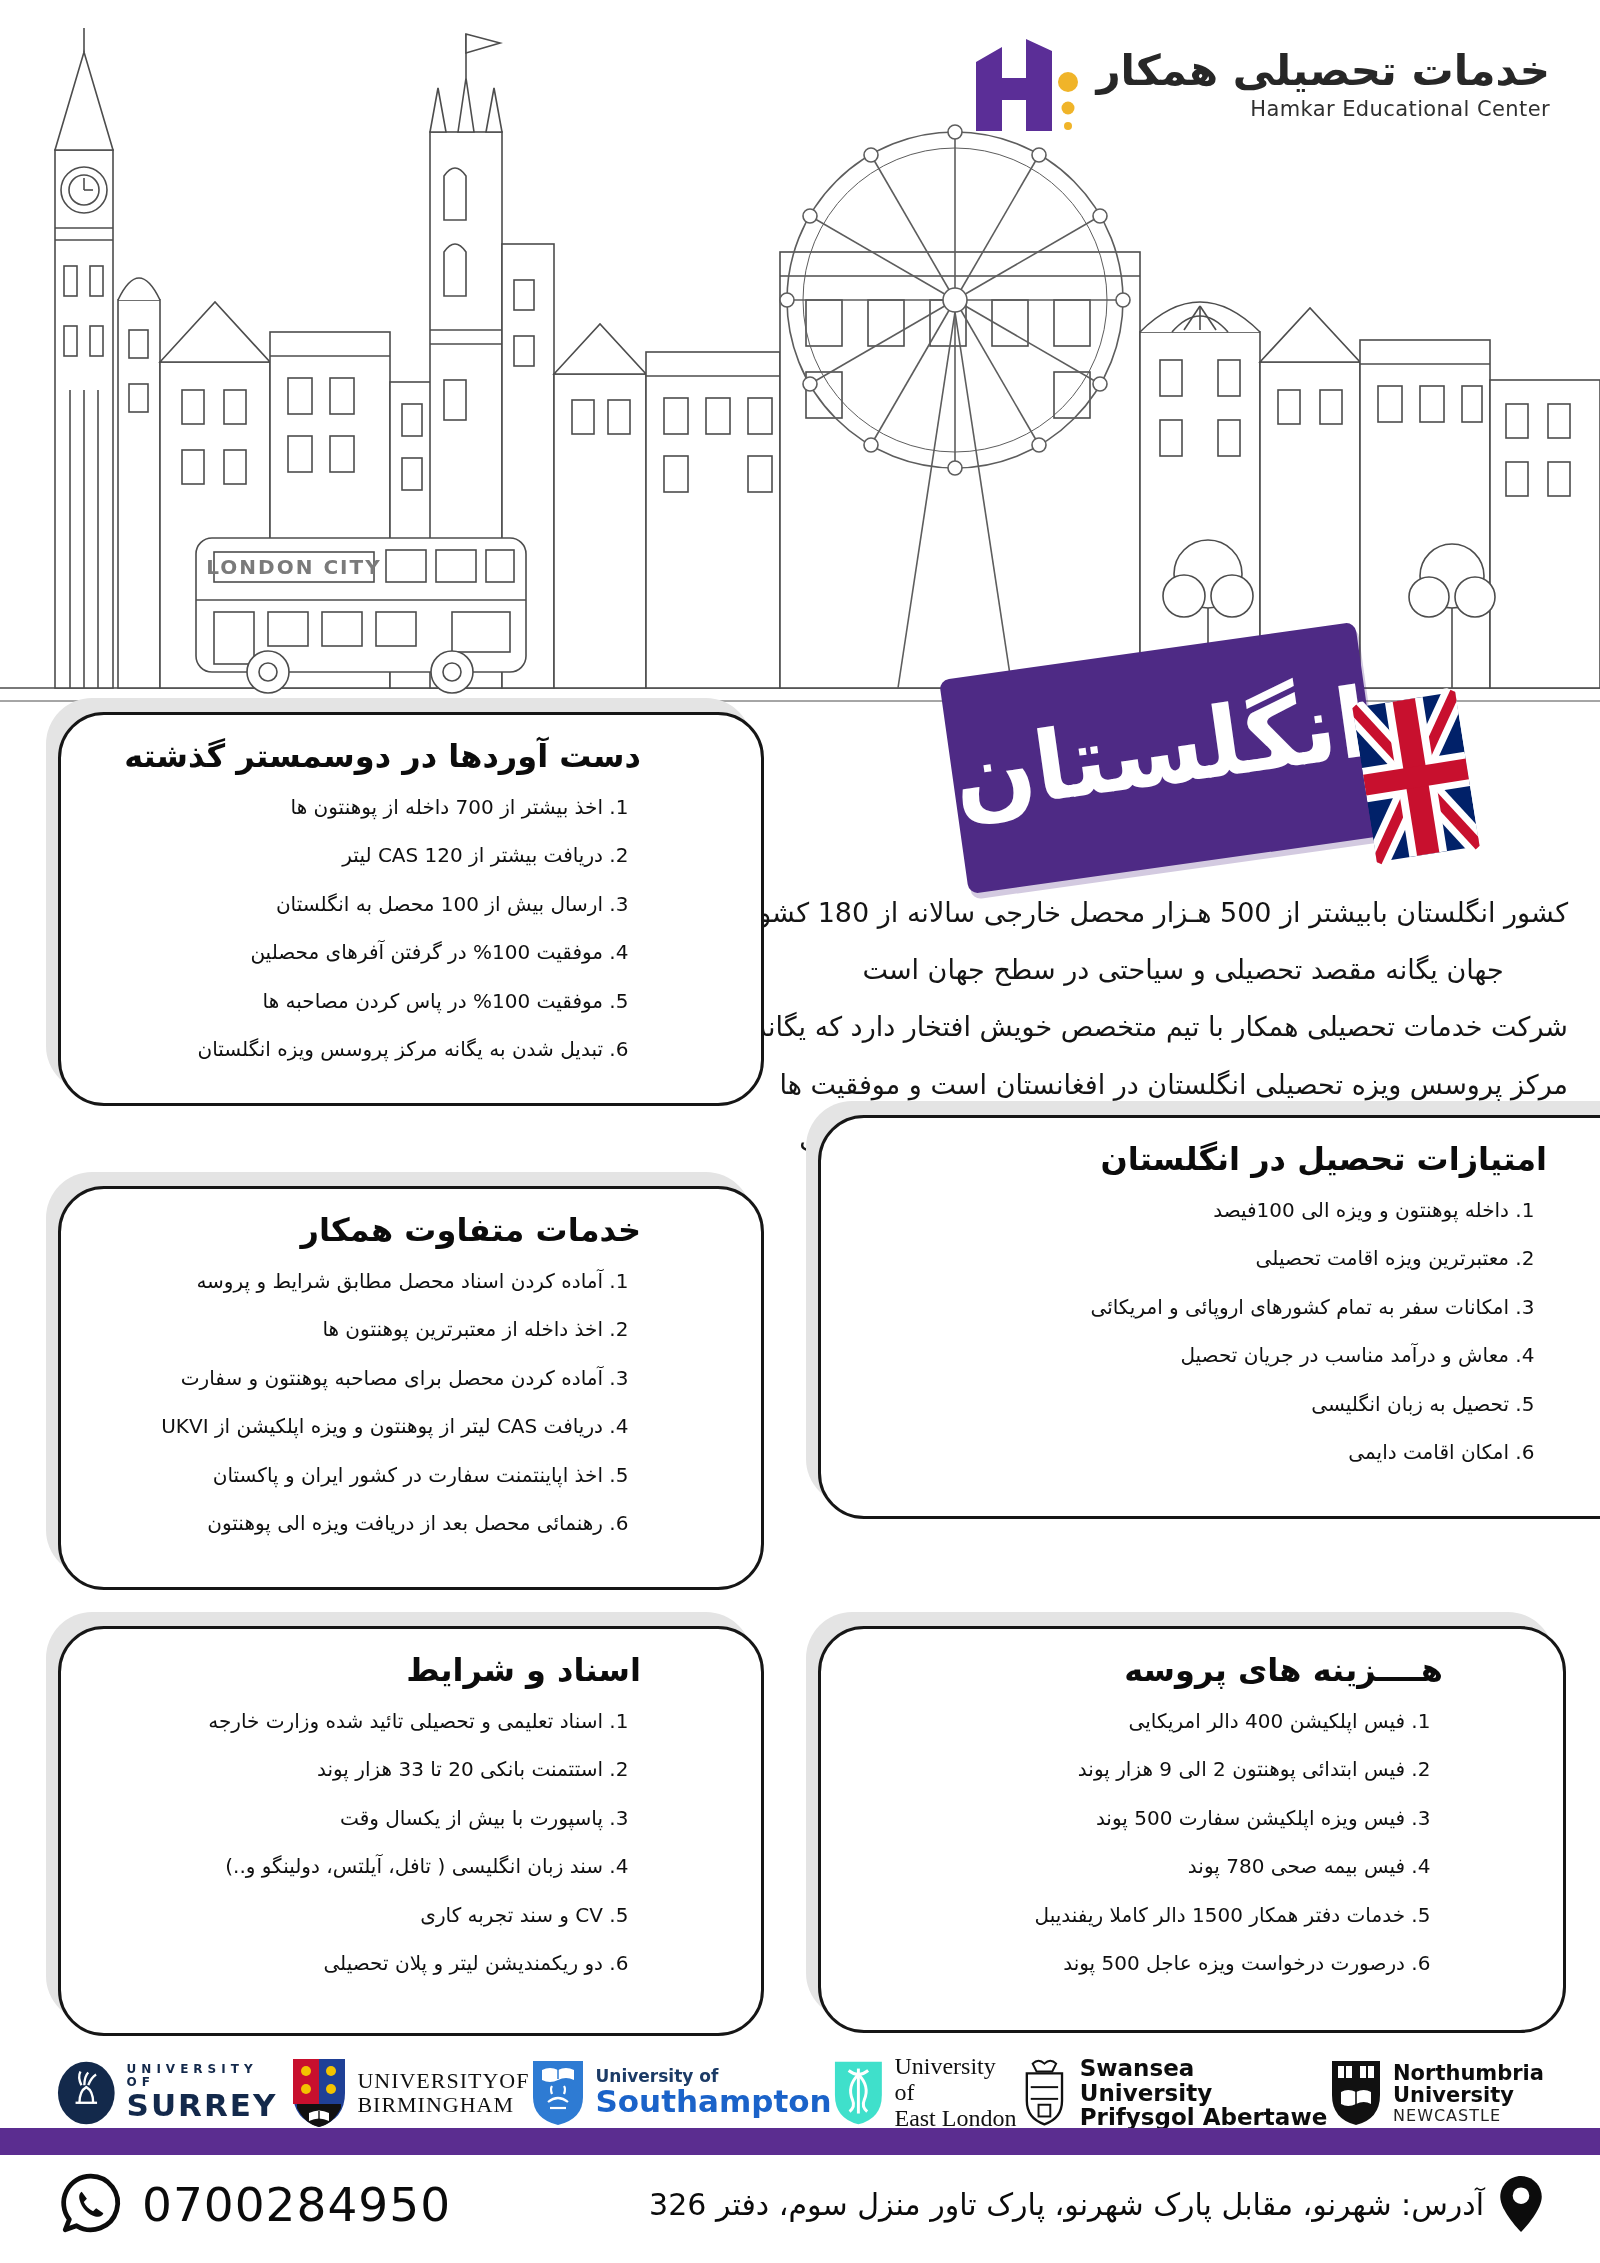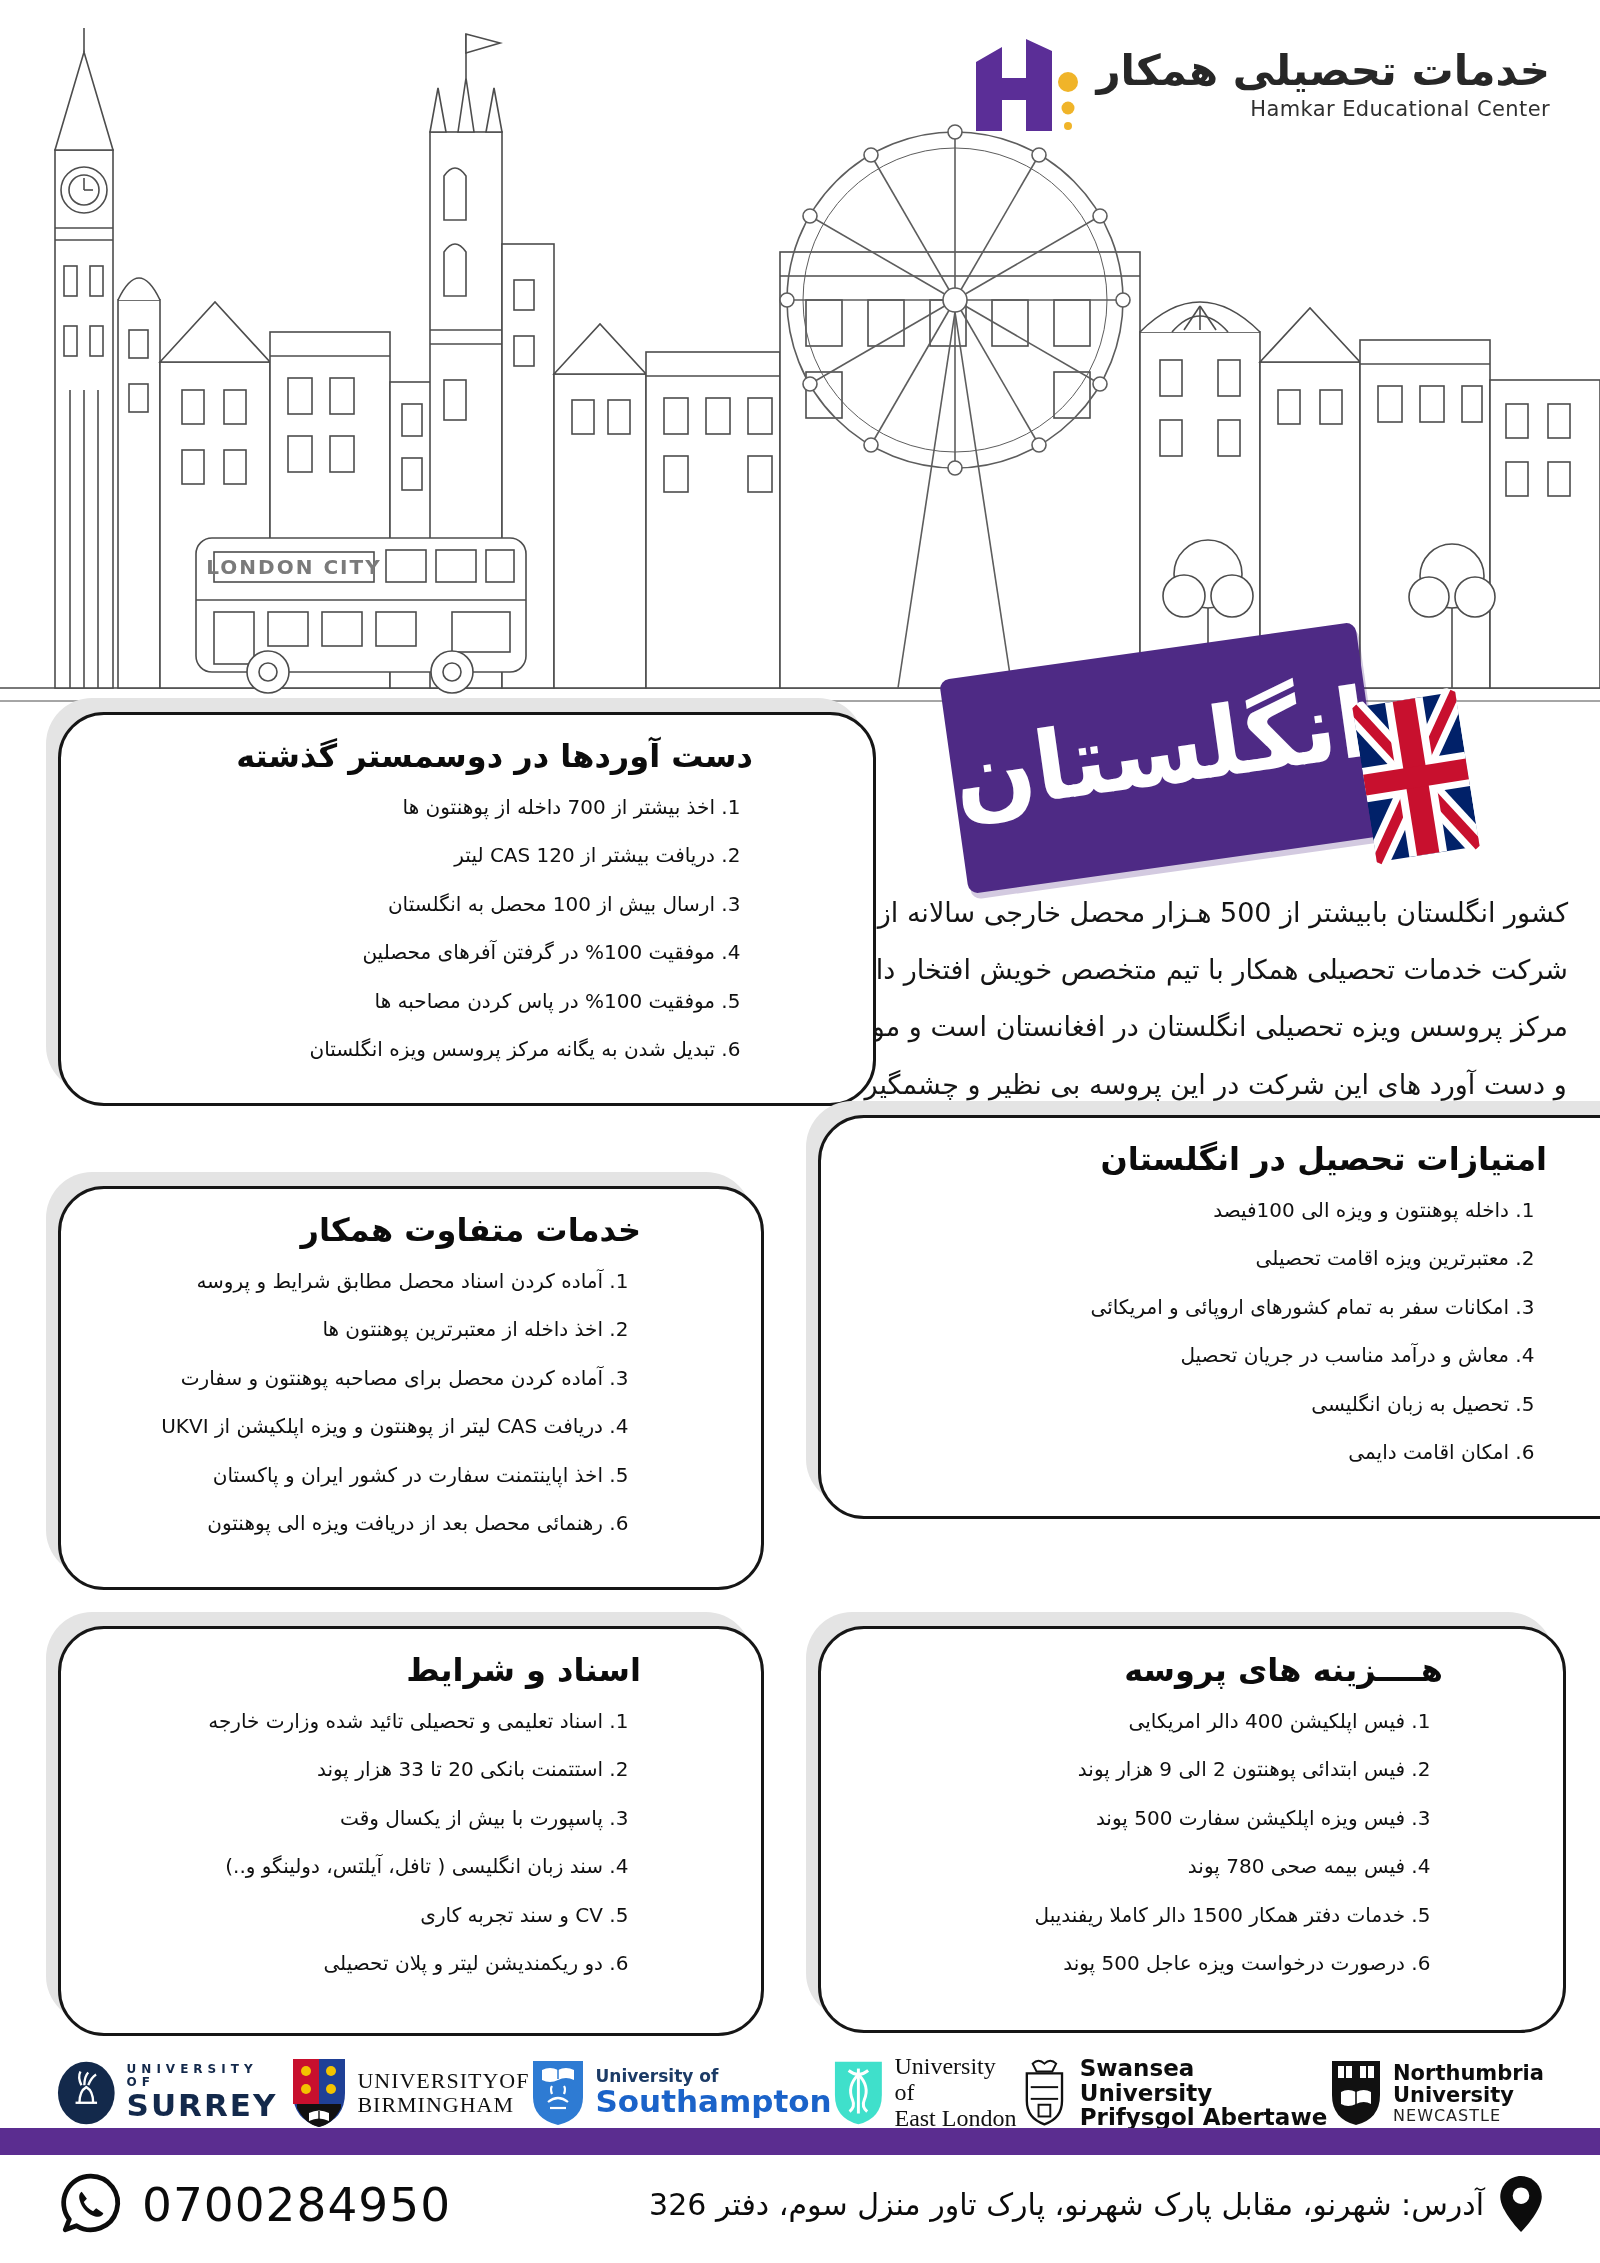--- a/index.html
+++ b/index.html
@@ -23,21 +23,21 @@
   .banner-text{direction:rtl;color:#fff;font-size:96px;font-weight:bold;padding-bottom:14px;}
   .flag{position:absolute;left:1364px;top:694px;width:104px;height:166px;transform:rotate(-9deg);z-index:4;}
 
   
   .card{position:absolute;background:#fff;border:3px solid #161616;border-radius:46px;
         box-shadow:-12px -14px 0 #e4e4e4;z-index:5;direction:rtl;box-sizing:border-box;
         padding:18px 120px 10px 24px;overflow:hidden;}
   .card h2{margin:4px 0 8px;font-size:32px;font-weight:bold;color:#0c0c0c;text-align:right;}
   .card ol{margin:0;padding:0 38px 0 0;font-size:20px;line-height:2.42;color:#101010;}
   .card ol li{white-space:nowrap;}
-  .card-achievements{left:58px;top:712px;width:818px;height:394px;}
+  .card-achievements{left:58px;top:712px;width:706px;height:394px;}
   .card-services{left:58px;top:1186px;width:706px;height:404px;}
   .card-advantages{left:818px;top:1115px;width:852px;height:404px;}
   .card-documents{left:58px;top:1626px;width:706px;height:410px;}
   .card-costs{left:818px;top:1626px;width:748px;height:407px;}
 
   
   .intro{position:absolute;left:798px;top:884px;width:770px;z-index:3;direction:rtl;
          font-size:27px;line-height:2.12;color:#151515;text-align:center;}
   .intro div{white-space:nowrap;}
 
@@ -272,20 +272,21 @@
     <line x1="0" y1="0" x2="60" y2="90" stroke="var(--flag-red,#c8102e)" stroke-width="6"></line>
     <line x1="60" y1="0" x2="0" y2="90" stroke="var(--flag-red,#c8102e)" stroke-width="6"></line>
     <line x1="30" y1="0" x2="30" y2="90" stroke="#fff" stroke-width="22"></line>
     <line x1="0" y1="45" x2="60" y2="45" stroke="#fff" stroke-width="20"></line>
     <line x1="30" y1="0" x2="30" y2="90" stroke="var(--flag-red,#c8102e)" stroke-width="13"></line>
     <line x1="0" y1="45" x2="60" y2="45" stroke="var(--flag-red,#c8102e)" stroke-width="12"></line>
   </svg>
 
   <div class="intro">
       <div>کشور انگلستان بابیشتر از 500 هـزار محصل خارجی سالانه از 180 کشور</div>
+      <div>جهان یگانه مقصد تحصیلی و سیاحتی در سطح جهان است</div>
       <div>شرکت خدمات تحصیلی همکار با تیم متخصص خویش افتخار دارد که یگانه</div>
       <div>مرکز پروسس ویزه تحصیلی انگلستان در افغانستان است و موفقیت ها</div>
       <div>و دست آورد های این شرکت در این پروسه بی نظیر و چشمگیر است</div>
     </div>
 
   <section class="card card-achievements">
     <h2>دست آوردها در دوسمستر گذشته</h2>
     <ol>
         <li>اخذ بیشتر از 700 داخله از پوهنتون ها</li>
         <li>دریافت بیشتر از CAS 120 لیتر</li>

